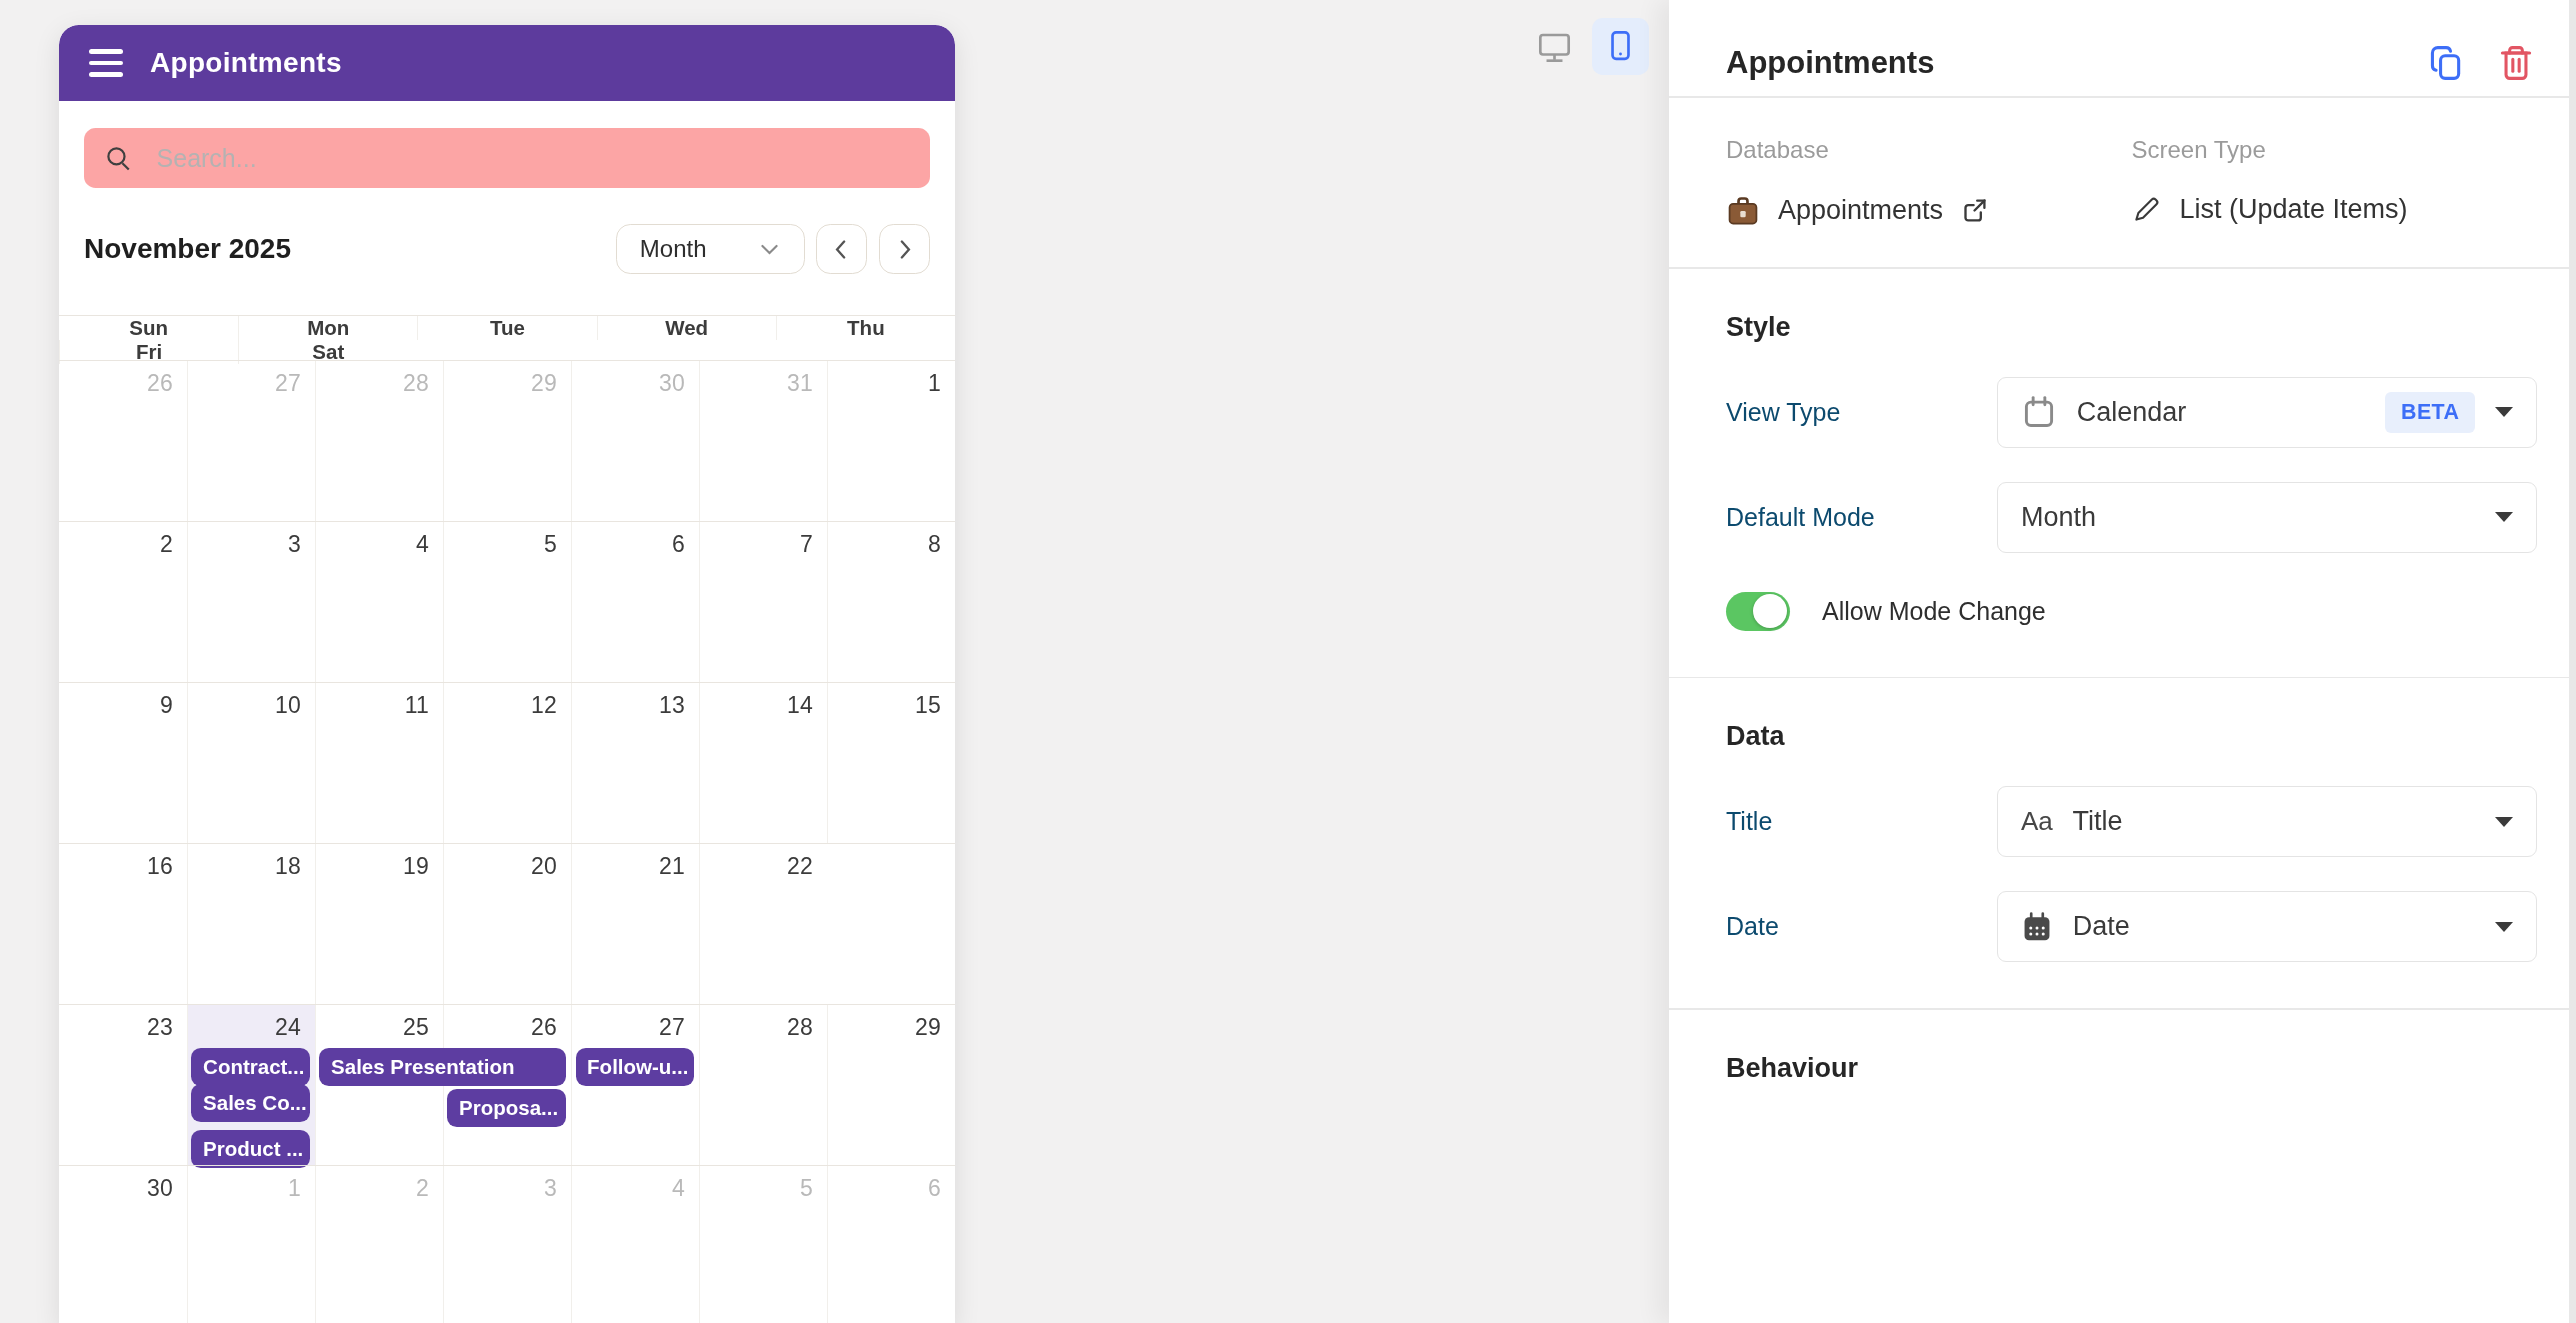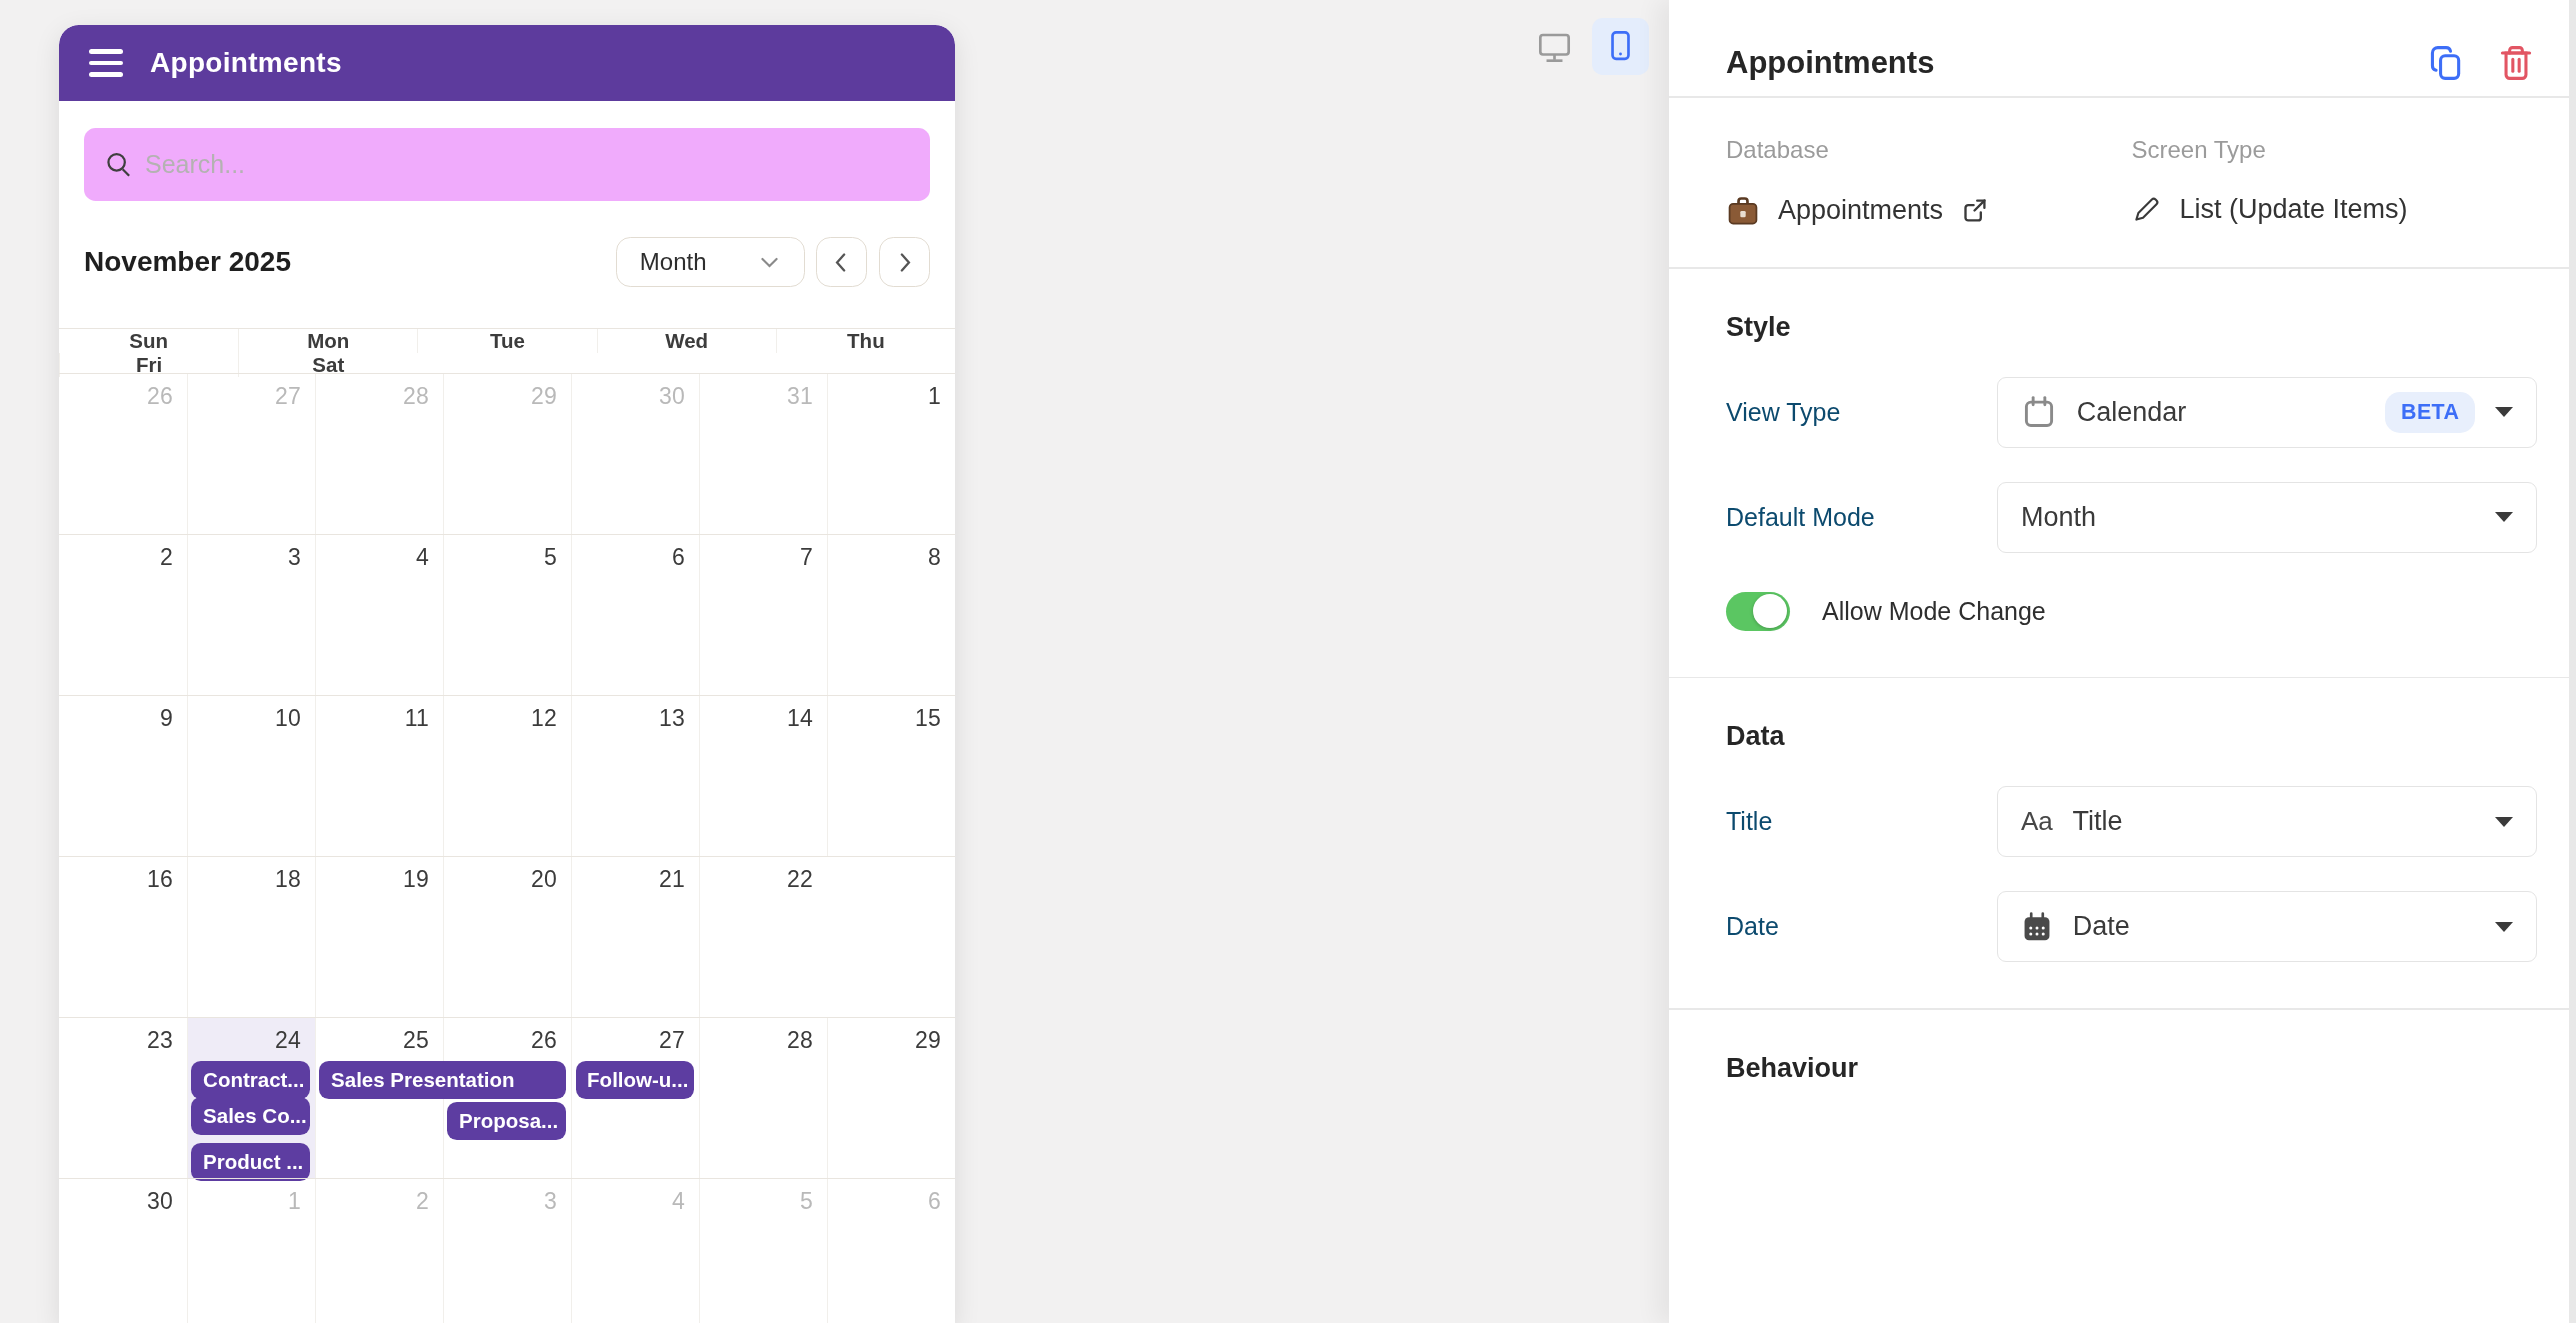--- a/index.html
+++ b/index.html
@@ -11,22 +11,22 @@
 
   .phone-card { position:absolute; left:59px; top:25px; width:896px; height:1299px;
     background:#fff; border-radius:19.7px 19.7px 0 0; box-shadow:0 7.1px 27px rgba(0,0,0,.10); overflow:hidden; }
 
   .app-bar { height:76px; background:#5d3b9d; border-radius:19.7px 19.7px 0 0;
     display:flex; align-items:center; padding:0 30px; gap:27px; }
   .burger { width:34px; display:flex; flex-direction:column; gap:7.1px; cursor:pointer; }
   .burger i { display:block; height:4.5px; background:#fff; border-radius:2.7px; }
   .app-bar-title { color:#fff; font-size:28px; font-weight:bold; letter-spacing:0.3px; }
 
-  .search-wrap { margin:27px 25px 0; height:73px; background:#f0abfc; border-radius:11.6px;
-    display:flex; align-items:center; padding:0 21.4px; gap:12px; }
+  .search-wrap { margin:27px 25px 0; height:60px; background:#fca5a5; border-radius:11.6px;
+    display:flex; align-items:center; padding:0 21.4px; gap:24px; }
   .search-wrap input { border:none; outline:none; background:transparent; font-size:25px;
     color:#444; width:100%; font-family:inherit; }
   .search-wrap input::placeholder { color:#b4b2b2; }
 
   .cal-head { margin:36px 25px 0; display:flex; align-items:center; justify-content:space-between; }
   .cal-title { font-size:28px; font-weight:bold; color:#1f1f1f; }
   .cal-ctrls { display:flex; align-items:center; gap:11.6px; }
   .mode-pill { width:189px; height:50px; border:1.8px solid #e2dcd2; border-radius:14.3px;
     display:flex; align-items:center; justify-content:space-between; padding:0 23px; cursor:pointer; background:#fff; }
   .mode-pill span { font-size:24px; color:#2e2e2e; }
@@ -76,21 +76,21 @@
 
   .section { padding:0 39px 0 57px; }
   .section-heading { font-size:27px; font-weight:bold; color:#262626; margin-top:43px; }
   .prop-row { display:flex; align-items:center; margin-top:34px; }
   .prop-label { flex:0 0 271px; font-size:25px; color:#0c4a6e; }
   .control { flex:1; height:71px; border:1.8px solid #e4e4e4; border-radius:9px; background:#fff;
     display:flex; align-items:center; padding:0 23px; gap:19.7px; cursor:pointer; }
   .control-text { font-size:27px; color:#3a3a3a; }
   .control .spacer { flex:1; }
   .beta-badge { background:#e8effc; color:#3d6ef7; font-size:21.4px; font-weight:bold;
-    padding:8px 16px; border-radius:15px; letter-spacing:0.4px; }
+    padding:8px 16px; border-radius:6px; letter-spacing:0.4px; }
   .caret { width:0; height:0; border-left:9px solid transparent; border-right:9px solid transparent;
     border-top:10.7px solid #3a3a3a; }
   .aa { font-size:26px; color:#474747; }
 
   .toggle-row { display:flex; align-items:center; gap:32px; margin-top:39px; padding-bottom:46px; }
   .switch { width:64px; height:39px; border-radius:19.7px; background:#5bc662; position:relative; cursor:pointer; }
   .switch .knob { position:absolute; top:2.7px; right:2.7px; width:34px; height:34px; border-radius:50%;
     background:#fff; box-shadow:0 0.9px 3.6px rgba(0,0,0,.25); }
   .toggle-label { font-size:25px; color:#2e2e2e; }
 

